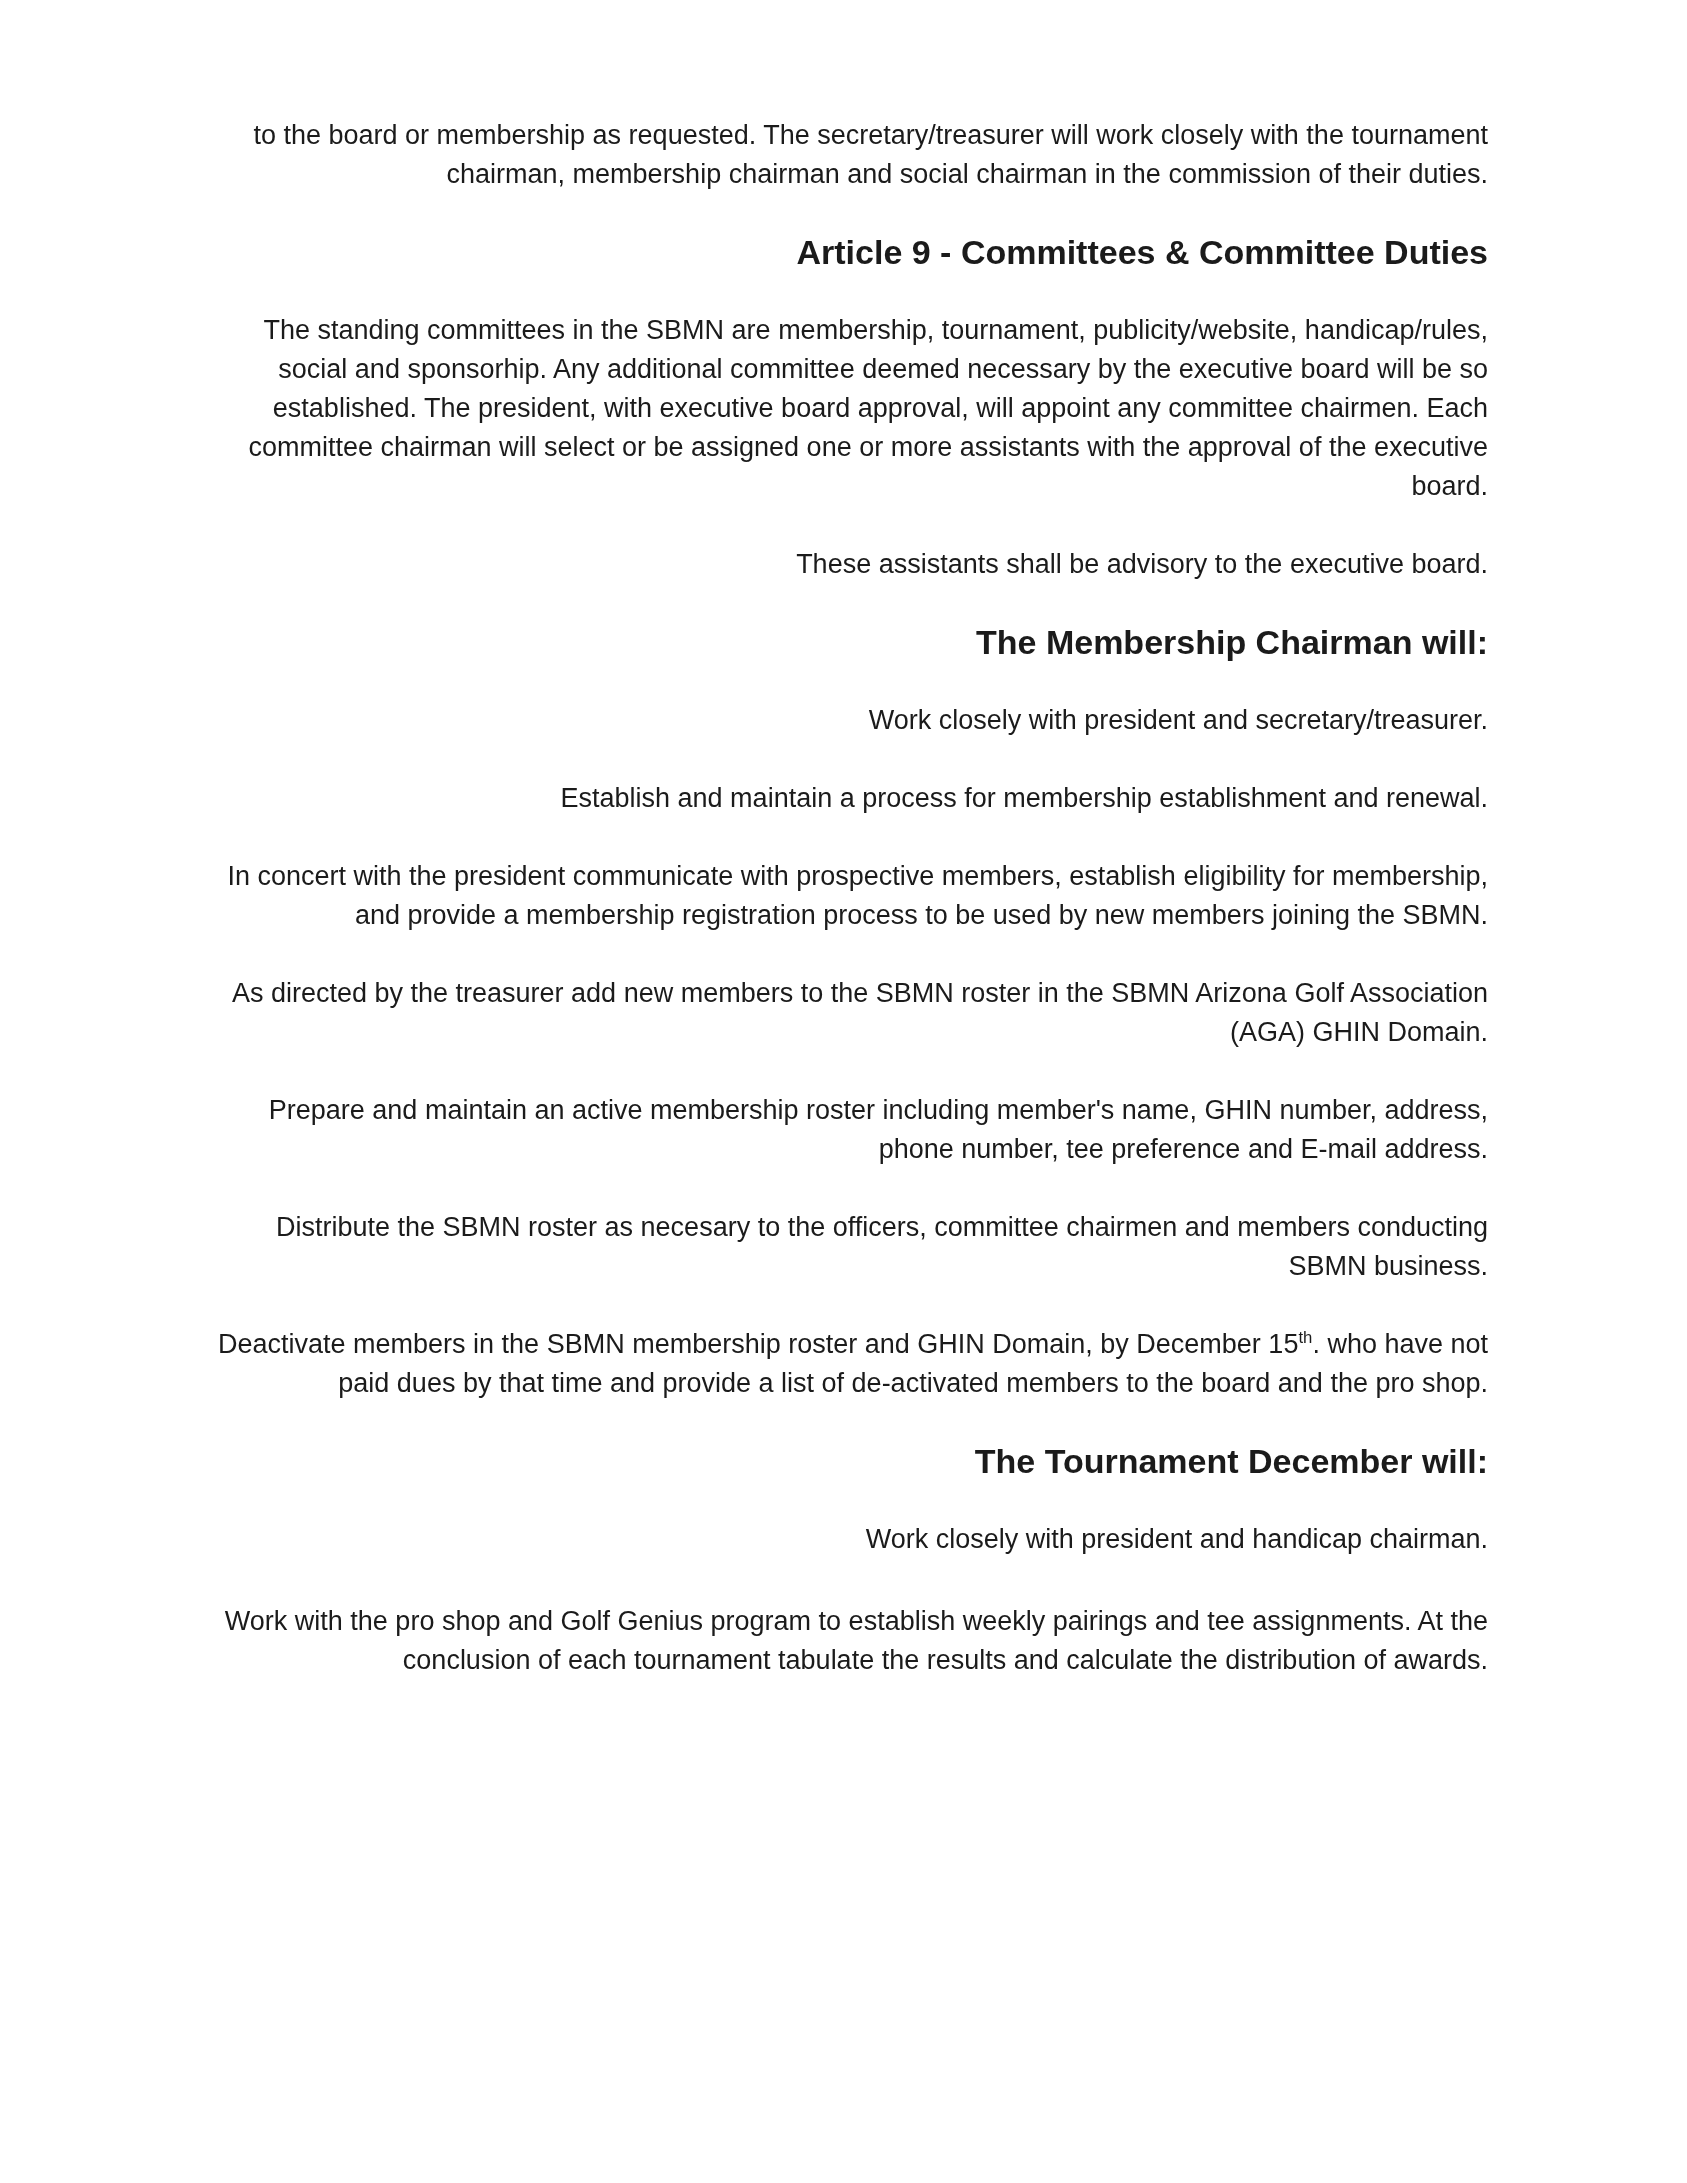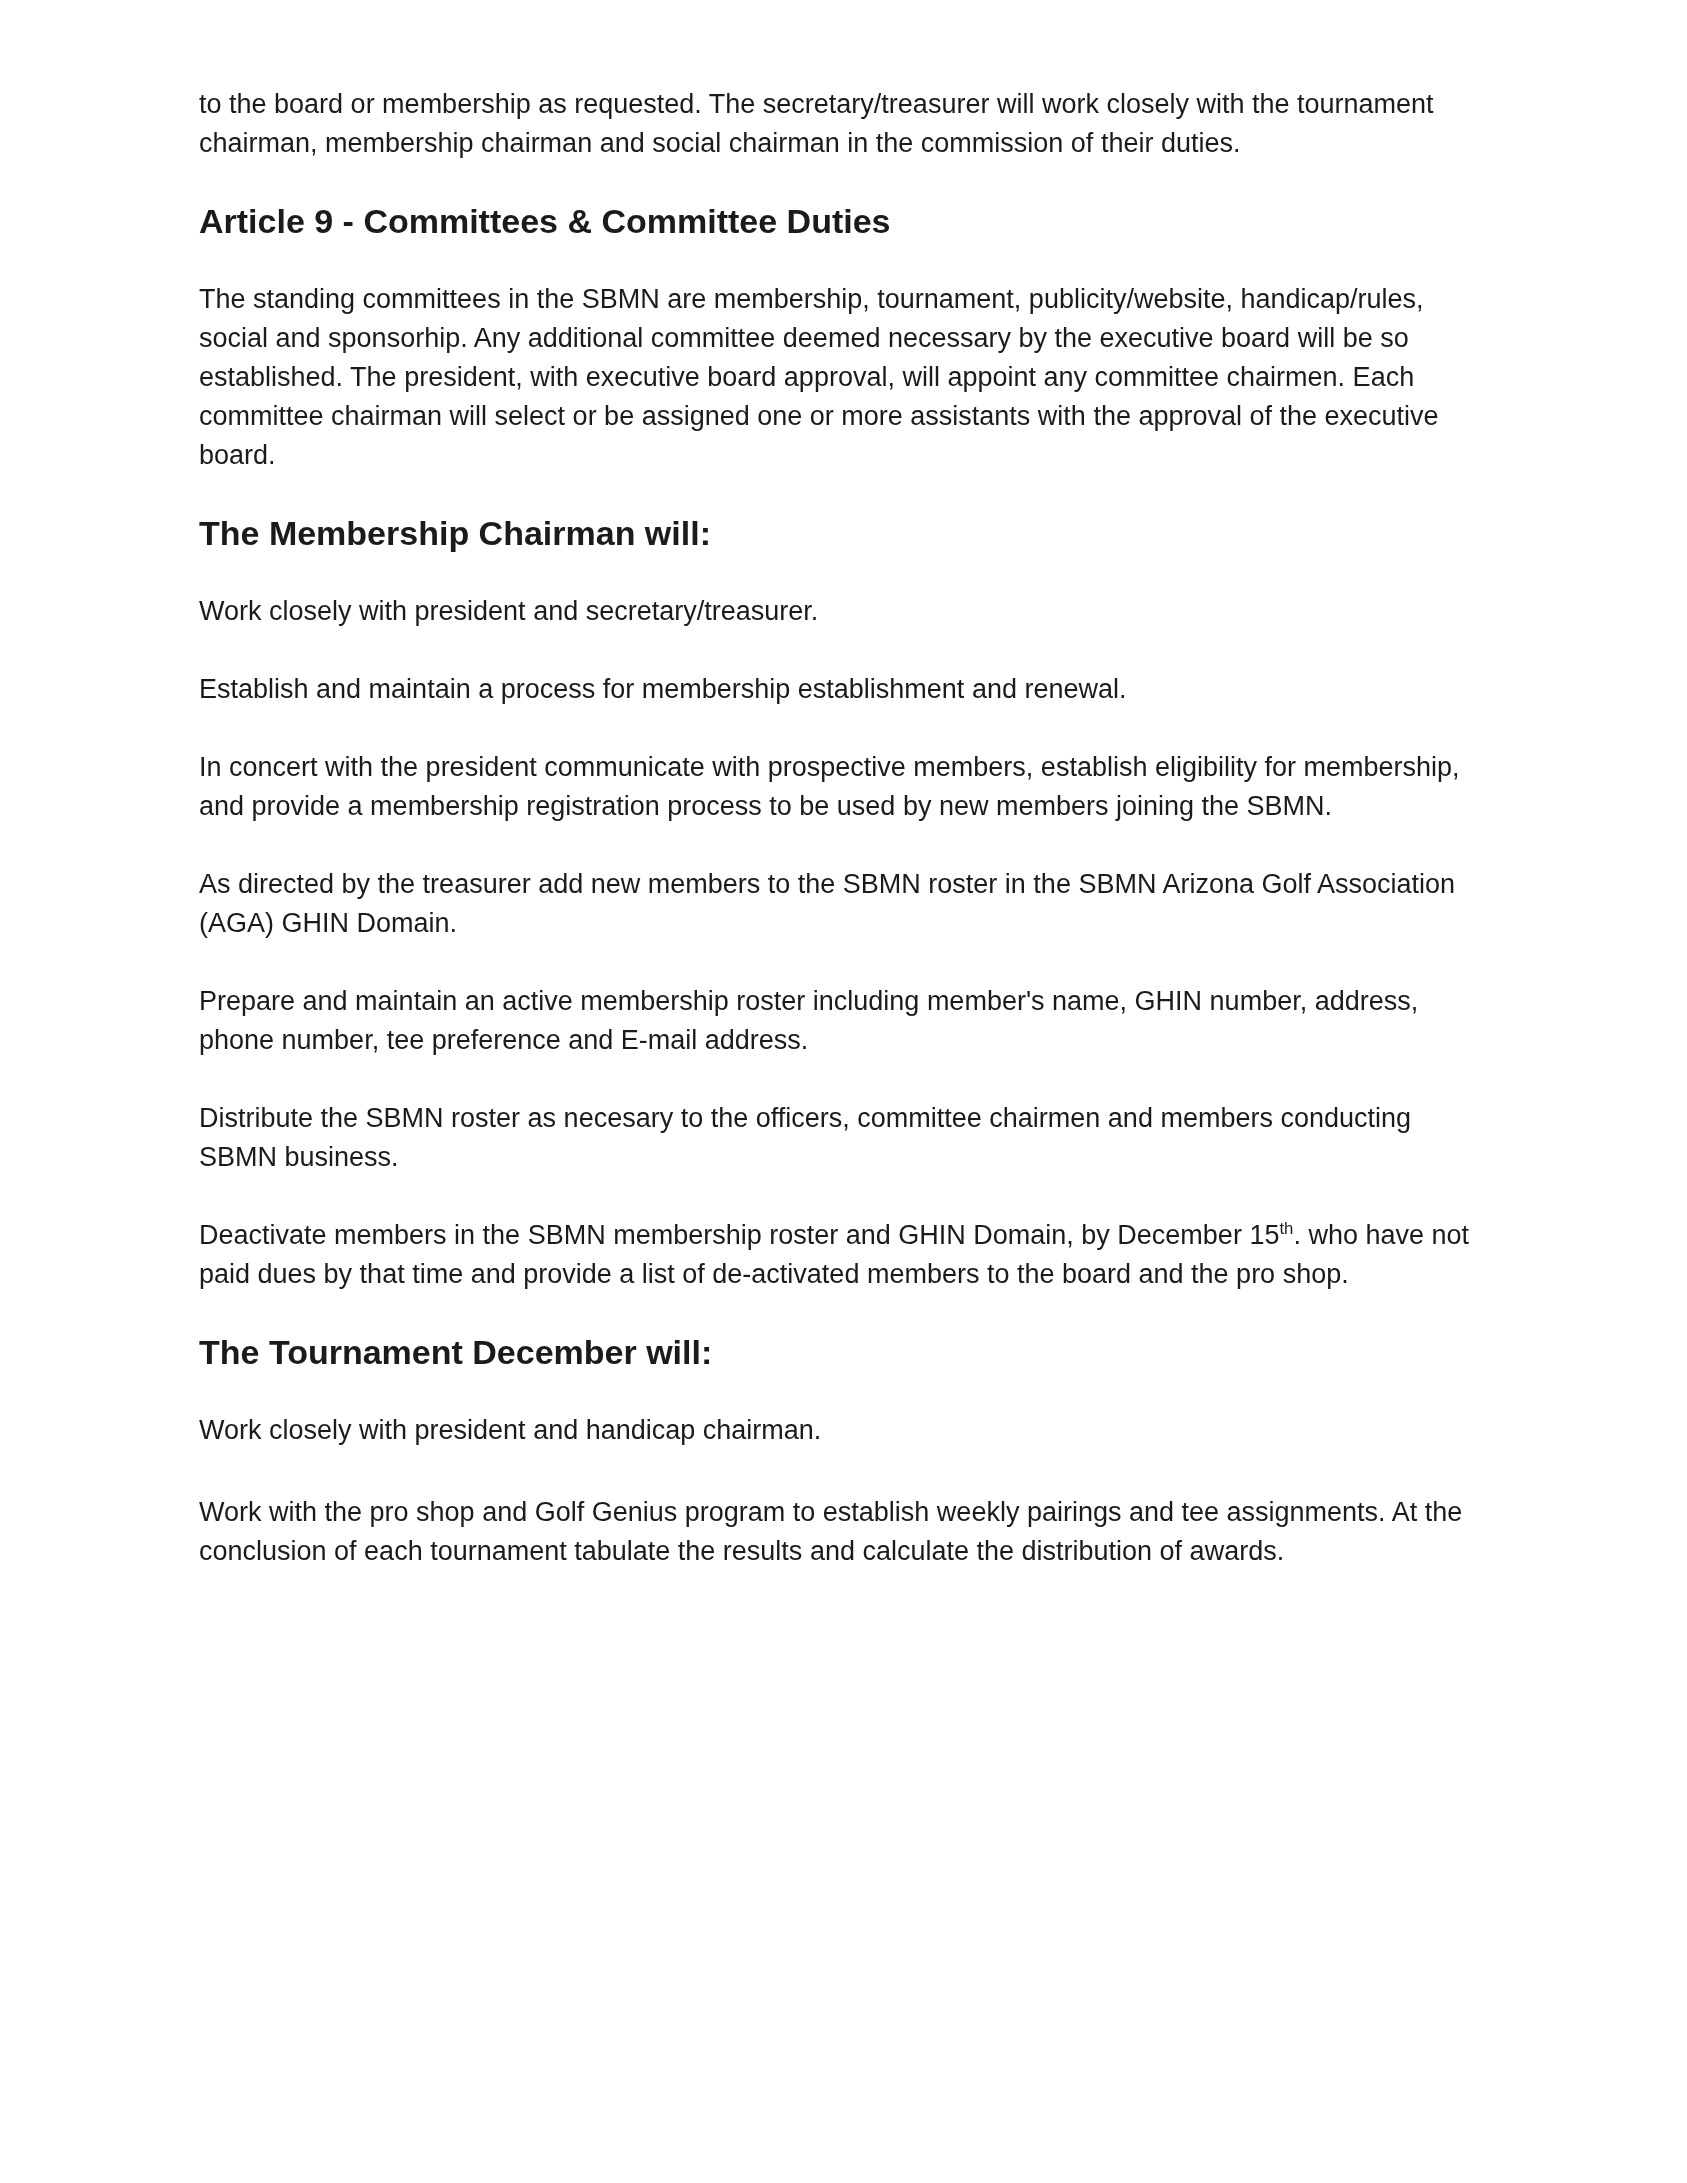--- a/index.html
+++ b/index.html
@@ -12,22 +12,23 @@
     width: 1687px;
     height: 2183px;
     font-family: "Liberation Sans", sans-serif;
     color: #1b1b1b;
     -webkit-font-smoothing: antialiased;
   }
   .page {
     width: 1687px;
     height: 2183px;
     background: #ffffff;
-    padding: 85px 199px 169px 199px;
+    padding: 116px 199px 169px 199px;
     overflow: hidden;
+    text-align: right;
   }
   .para {
     font-size: 27px;
     line-height: 39px;
     font-weight: 400;
     margin: 0 0 39px 0;
   }
   .heading {
     font-size: 34px;
     line-height: 39px;
@@ -47,20 +48,21 @@
 <body>
 
 <div class="page">
 
   <p class="para">to the board or membership as requested. The secretary/treasurer will work closely with the tournament chairman, membership chairman and social chairman in the commission of their duties.</p>
 
   <h2 class="heading">Article 9 - Committees &amp; Committee Duties</h2>
 
   <p class="para">The standing committees in the SBMN are membership, tournament, publicity/website, handicap/rules, social and sponsorhip. Any additional committee deemed necessary by the executive board will be so established. The president, with executive board approval, will appoint any committee chairmen. Each committee chairman will select or be assigned one or more assistants with the approval of the executive board.</p>
 
+  <p class="para">These assistants shall be advisory to the executive board.</p>
 
   <h2 class="heading">The Membership Chairman will:</h2>
 
   <p class="para">Work closely with president and secretary/treasurer.</p>
 
   <p class="para">Establish and maintain a process for membership establishment and renewal.</p>
 
   <p class="para">In concert with the president communicate with prospective members, establish eligibility for membership, and provide a membership registration process to be used by new members joining the SBMN.</p>
 
   <p class="para">As directed by the treasurer add new members to the SBMN roster in the SBMN Arizona Golf Association (AGA) GHIN Domain.</p>

